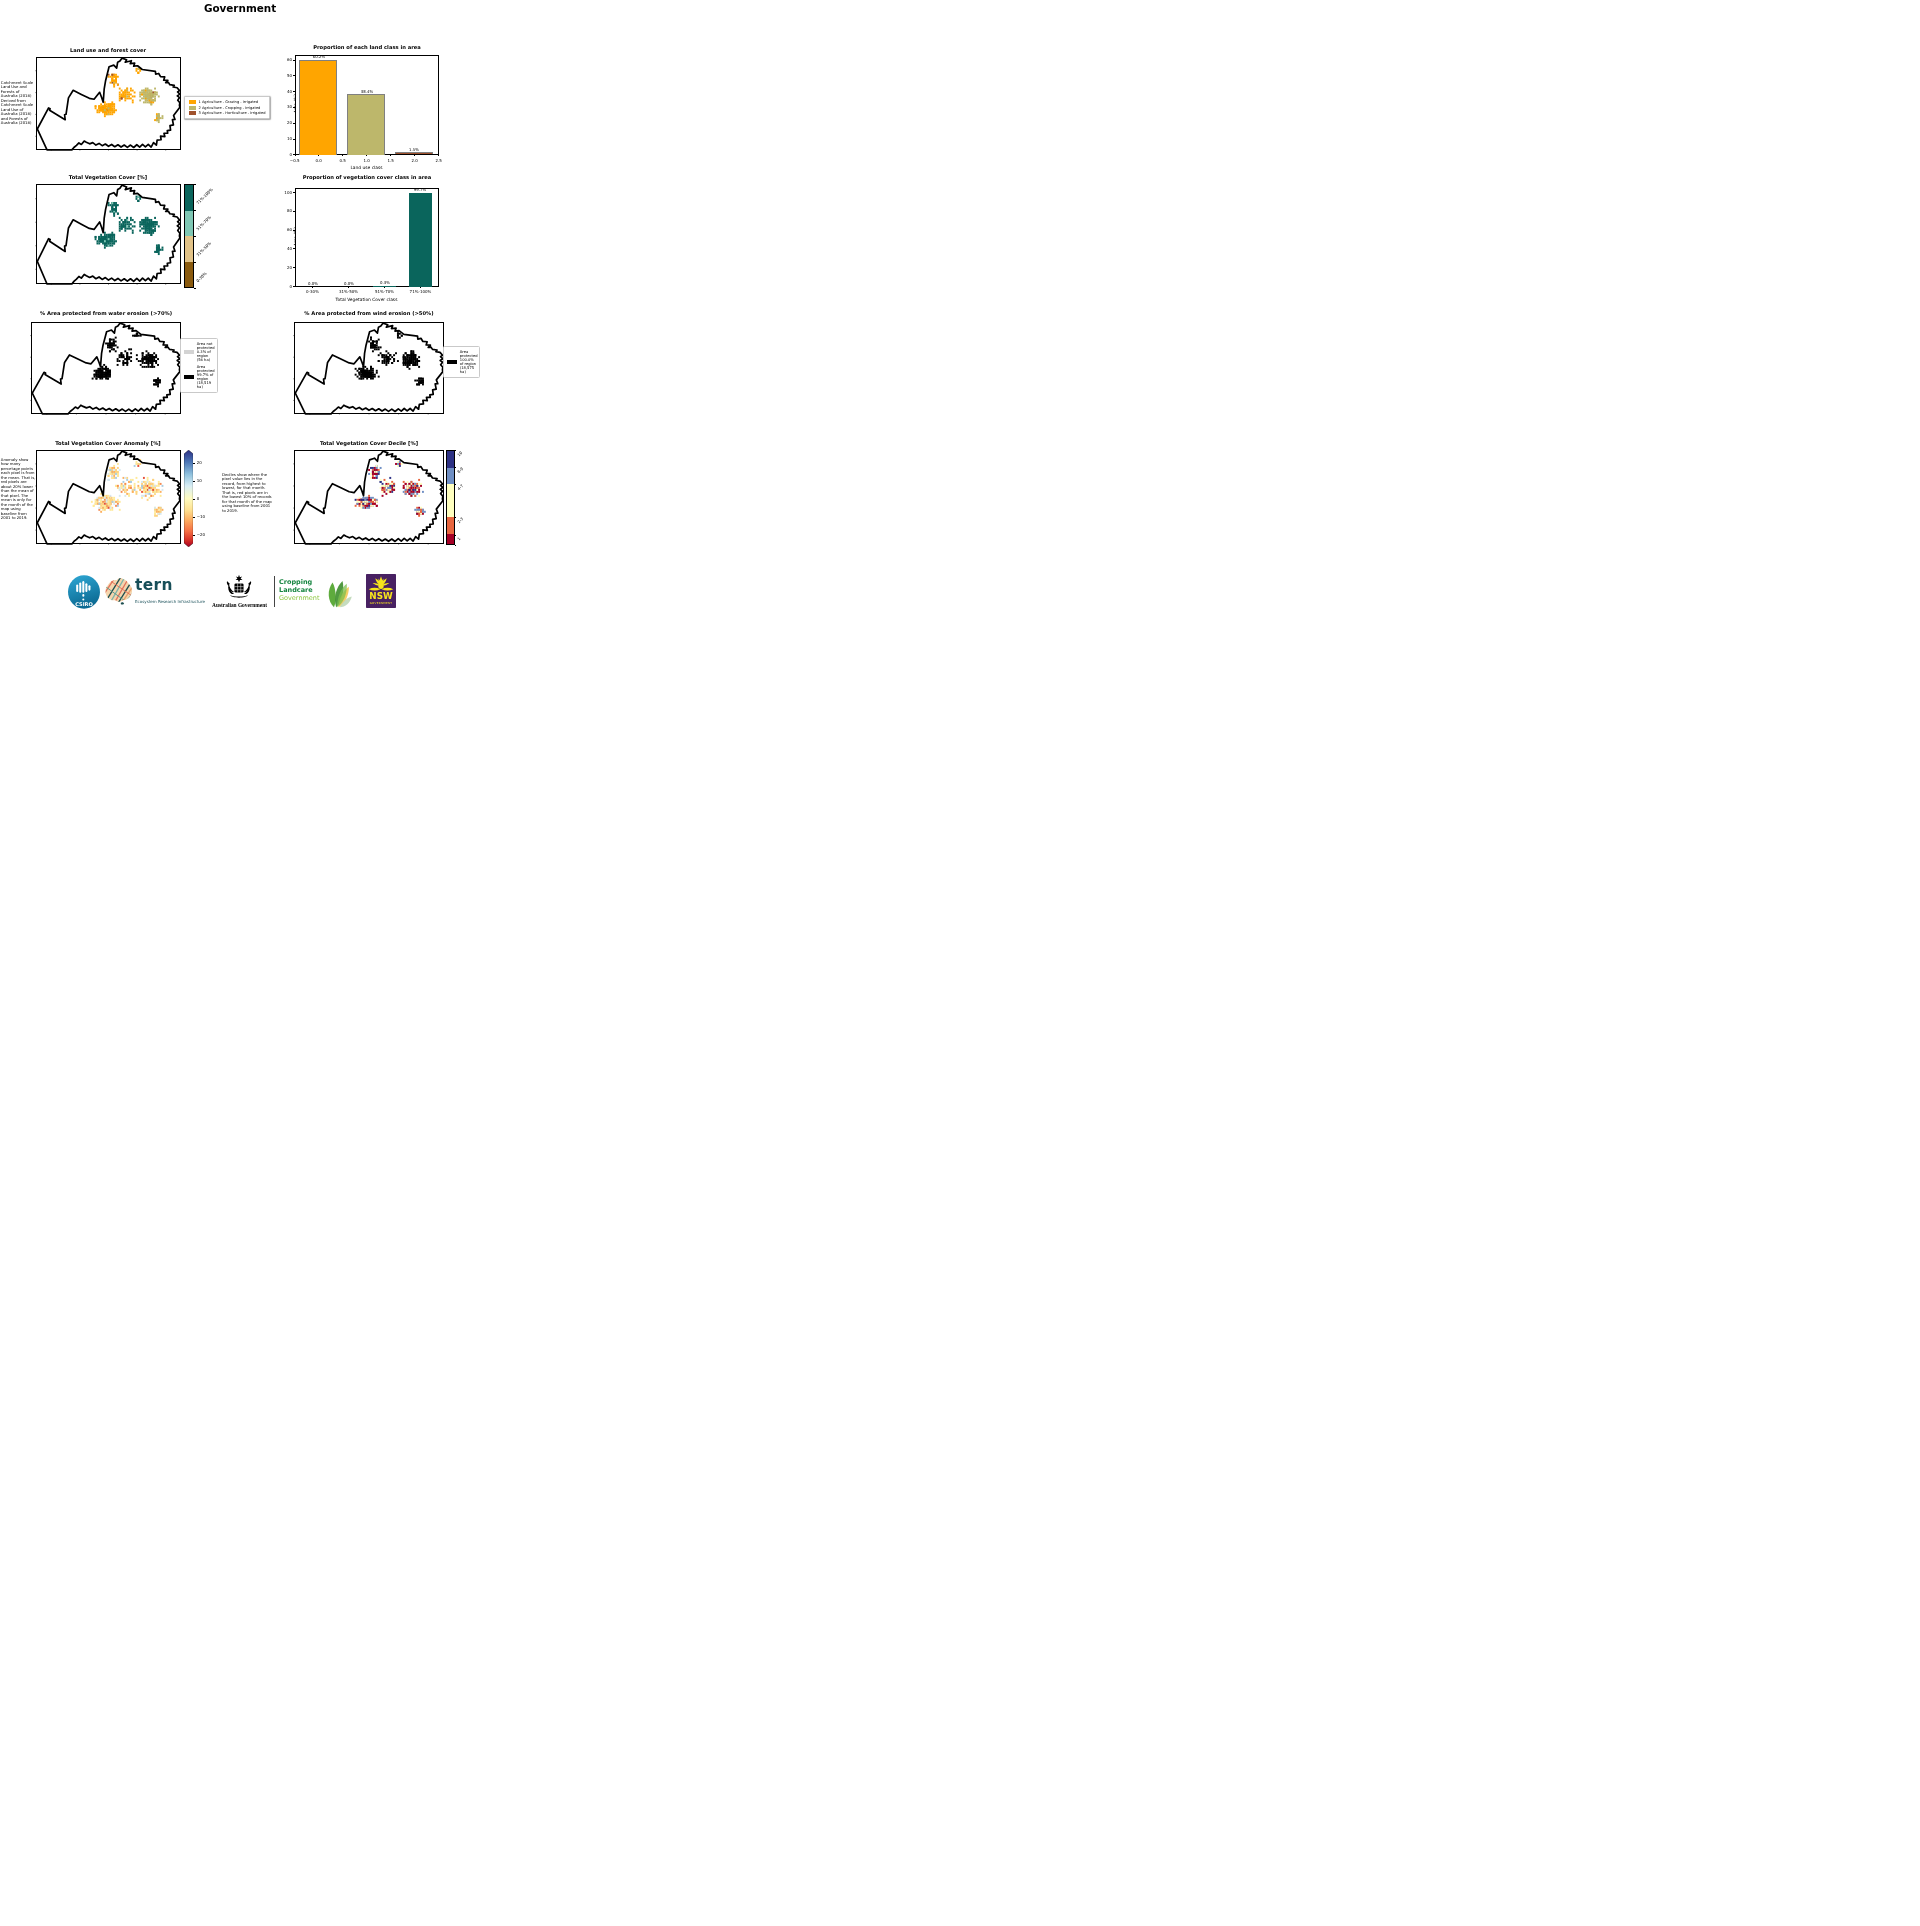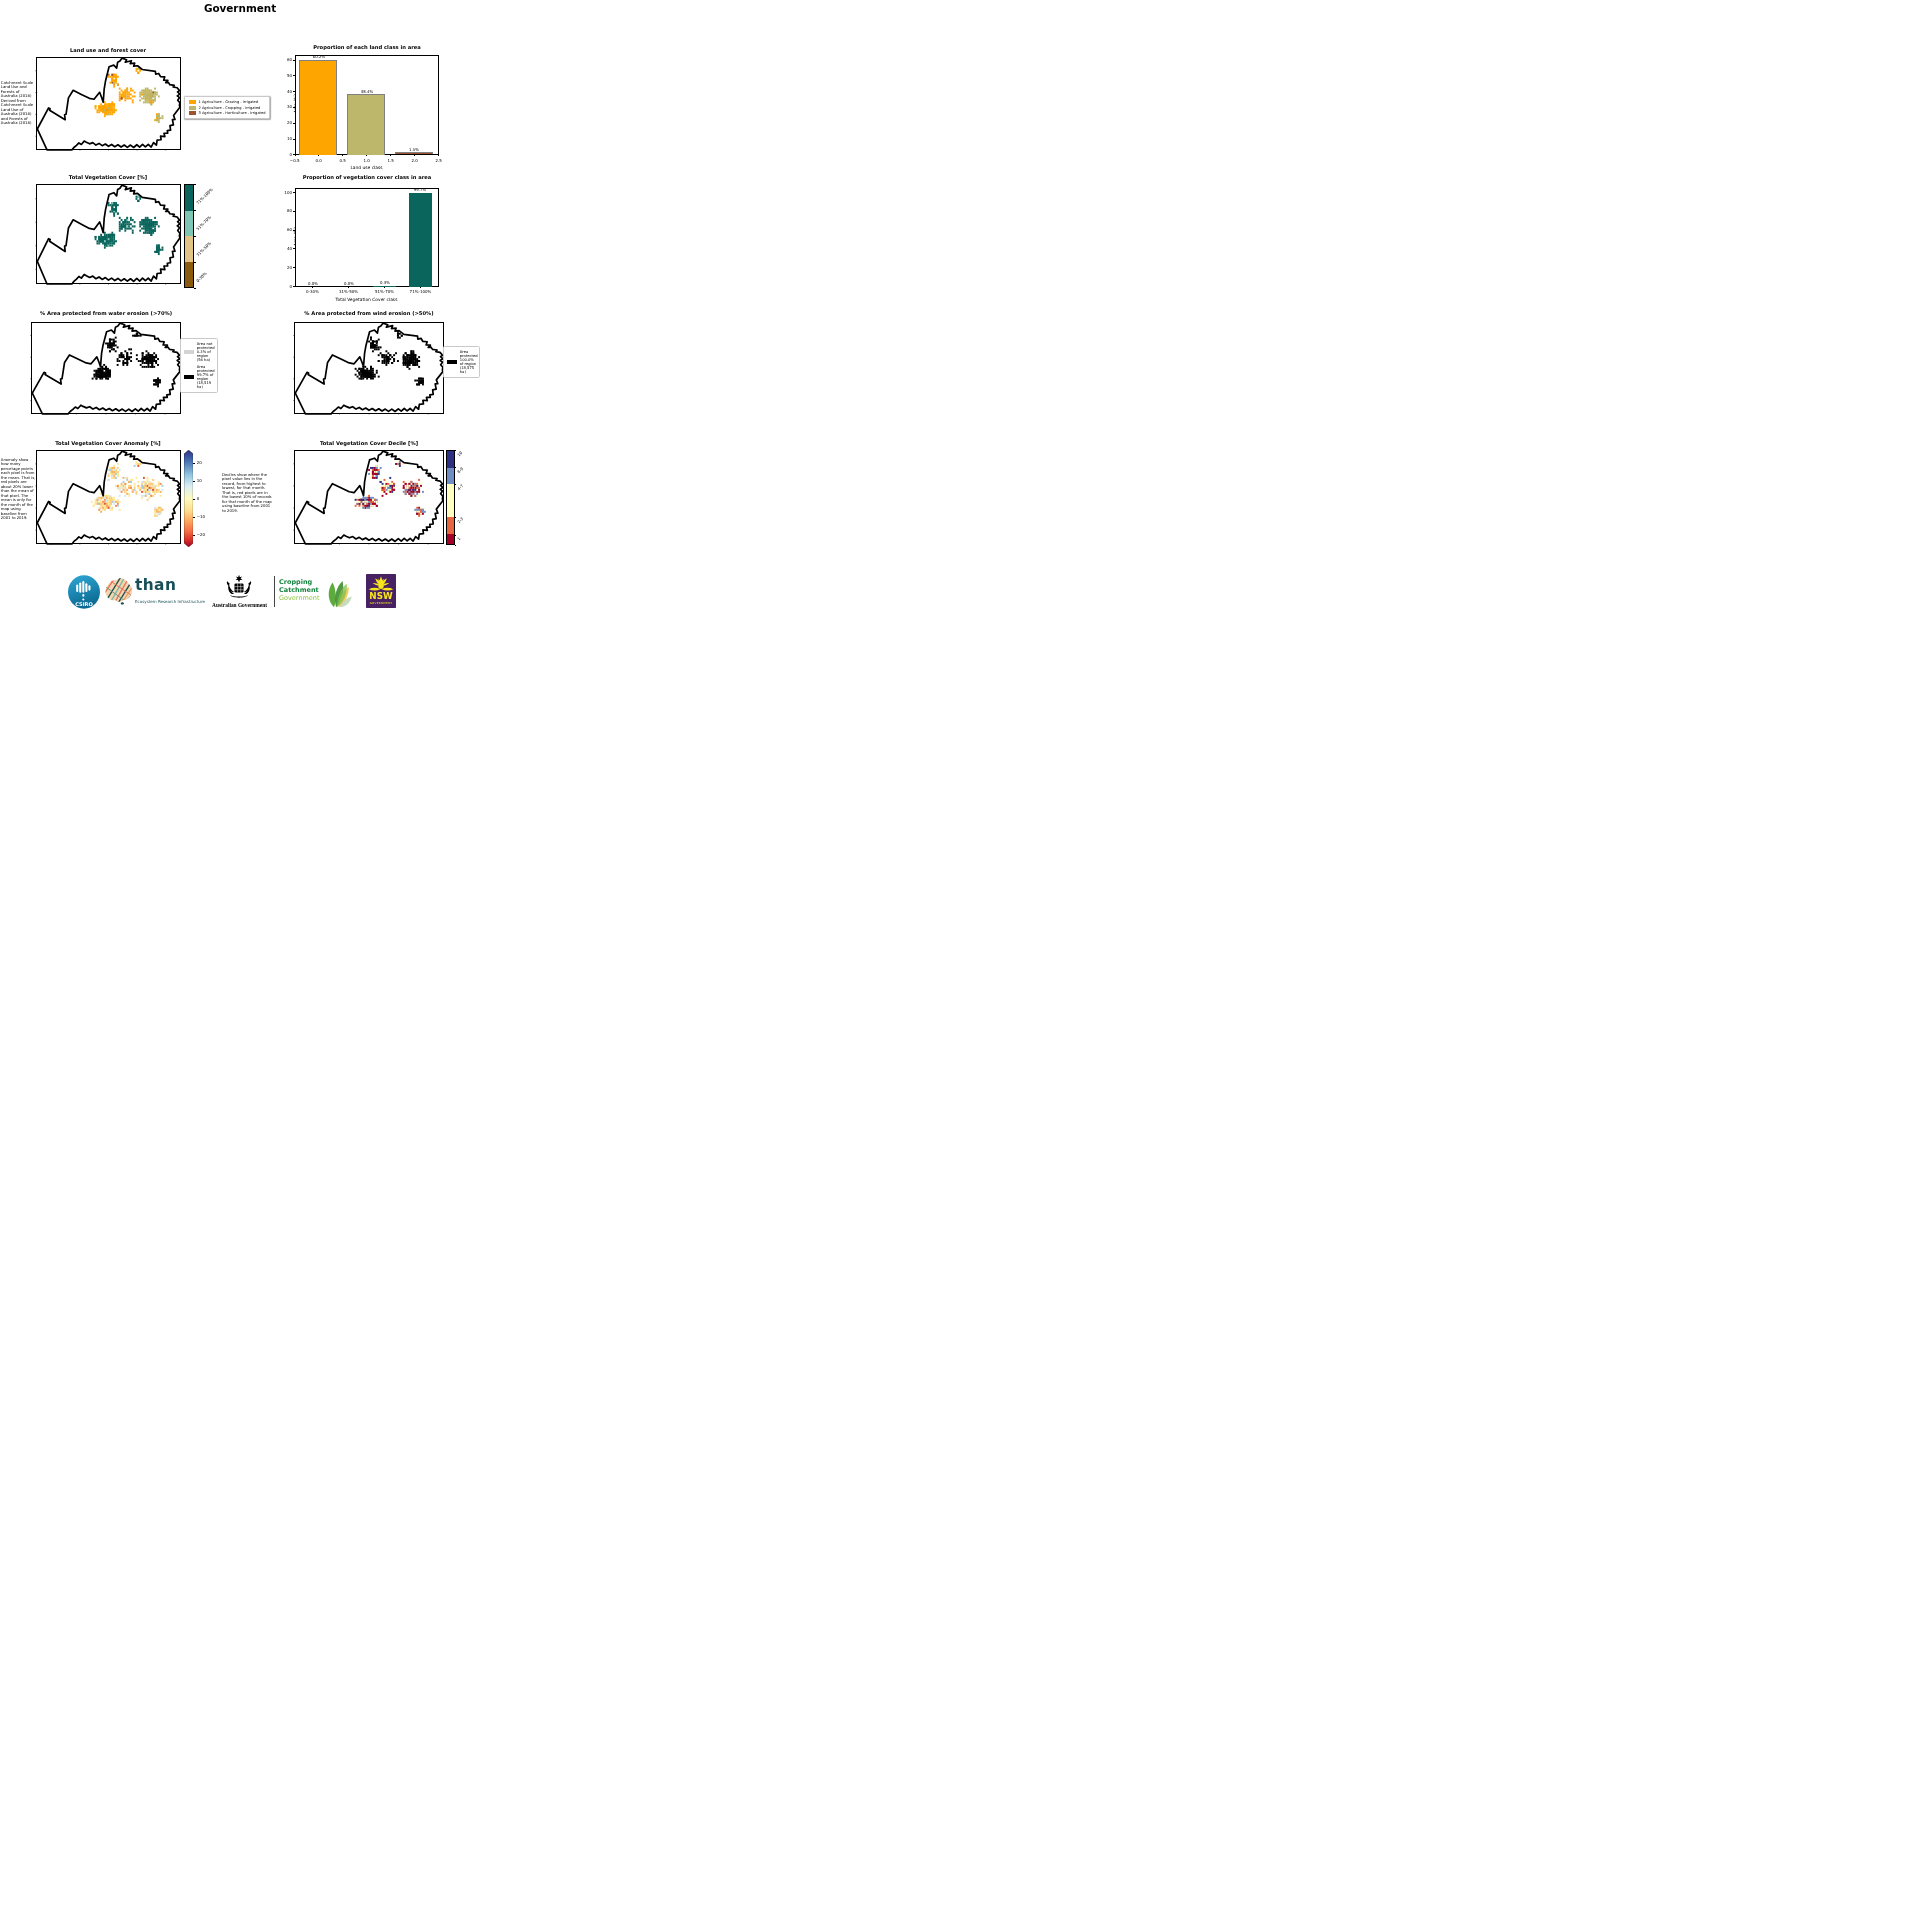--- a/index.html
+++ b/index.html
@@ -2717,21 +2717,21 @@
           <path d="M55,92 L97,30" stroke="#E8A06A"></path>
           <path d="M65,92 L100,45" stroke="#7FB5A8"></path>
           <path d="M0,45 L30,2" stroke="#E8A06A"></path>
           <path d="M12,30 L80,80" stroke="#5E9B8F" stroke-width="3"></path>
           <path d="M30,15 L95,60" stroke="#E2725B" stroke-width="3"></path>
         </g>
       </g>
       <path d="M60,80 C63,77 68,78 70,82 C68,86 62,87 60,84 Z" fill="#1D4E4F"></path>
     </svg>
   </div>
-  <div class="footer-text" style="left:135px;top:576px;font-size:15.4px;font-weight:bold;color:#174E58;letter-spacing:0.4px;">than</div>
+  <div class="footer-text" style="left:135px;top:576px;font-size:15.4px;font-weight:bold;color:#174E58;letter-spacing:0.4px;">tern</div>
   <div class="footer-text" style="left:135px;top:599px;font-size:4px;color:#174E58;">Ecosystem Research Infrastructure</div>
 
   <div class="footer-text" style="left:218px;top:574px;width:42px;height:27px;">
     <svg viewBox="0 0 120 80" width="42" height="28" fill="#000">
       <polygon points="60,2 62.5,9 69,7 64.5,12.5 70,17 62.8,17 60,24 57.2,17 50,17 55.5,12.5 51,7 57.5,9"></polygon>
       <rect x="47" y="27" width="26" height="26" rx="4"></rect>
       <g stroke="#fff" stroke-width="1.4">
           <line x1="47" y1="36" x2="73" y2="36"></line>
           <line x1="47" y1="45" x2="73" y2="45"></line>
           <line x1="56" y1="27" x2="56" y2="53"></line>
@@ -2743,21 +2743,21 @@
       <path d="M90,34 C92,40 90,50 84,55 C80,58 76,58 74,56 C80,54 86,46 86,38 Z"></path>
       <path d="M34,60 C44,66 76,66 86,60 C80,70 40,70 34,60 Z"></path>
     </svg>
   </div>
   <div class="footer-text" style="left:208px;top:602px;width:63px;text-align:center;font-family:'Liberation Serif',serif;font-weight:bold;font-size:5.4px;">Australian Government</div>
 
   <div class="footer-text" style="left:274px;top:576px;width:0.6px;height:31px;background:#444;"></div>
 
   <div class="footer-text" style="left:279px;top:579px;font-size:6.5px;font-weight:bold;color:#168540;line-height:1.22;">
     <div>Cropping</div>
-    <div>Catchment</div>
+    <div>Landcare</div>
     <div style="color:#8CC63F;font-weight:normal;">Government</div>
   </div>
   <div class="footer-text" style="left:324px;top:576px;width:28.5px;height:32px;">
     <svg viewBox="0 0 80 90" width="28.5" height="32">
       <path d="M28,88 C10,70 8,40 24,18 C34,36 36,68 28,88 Z" fill="#55A733" opacity="0.95"></path>
       <path d="M34,88 C26,62 34,30 52,14 C58,38 52,72 34,88 Z" fill="#3E8E2E" opacity="0.9"></path>
       <path d="M40,88 C42,64 54,40 70,30 C70,56 58,80 40,88 Z" fill="#F2C64B" opacity="0.85"></path>
       <path d="M44,88 C52,72 66,60 78,58 C74,76 60,88 44,88 Z" fill="#BFD8B8" opacity="0.9"></path>
       <path d="M36,88 C38,58 48,34 64,22 C66,50 54,78 36,88 Z" fill="#7CBF4E" opacity="0.75"></path>
     </svg>

